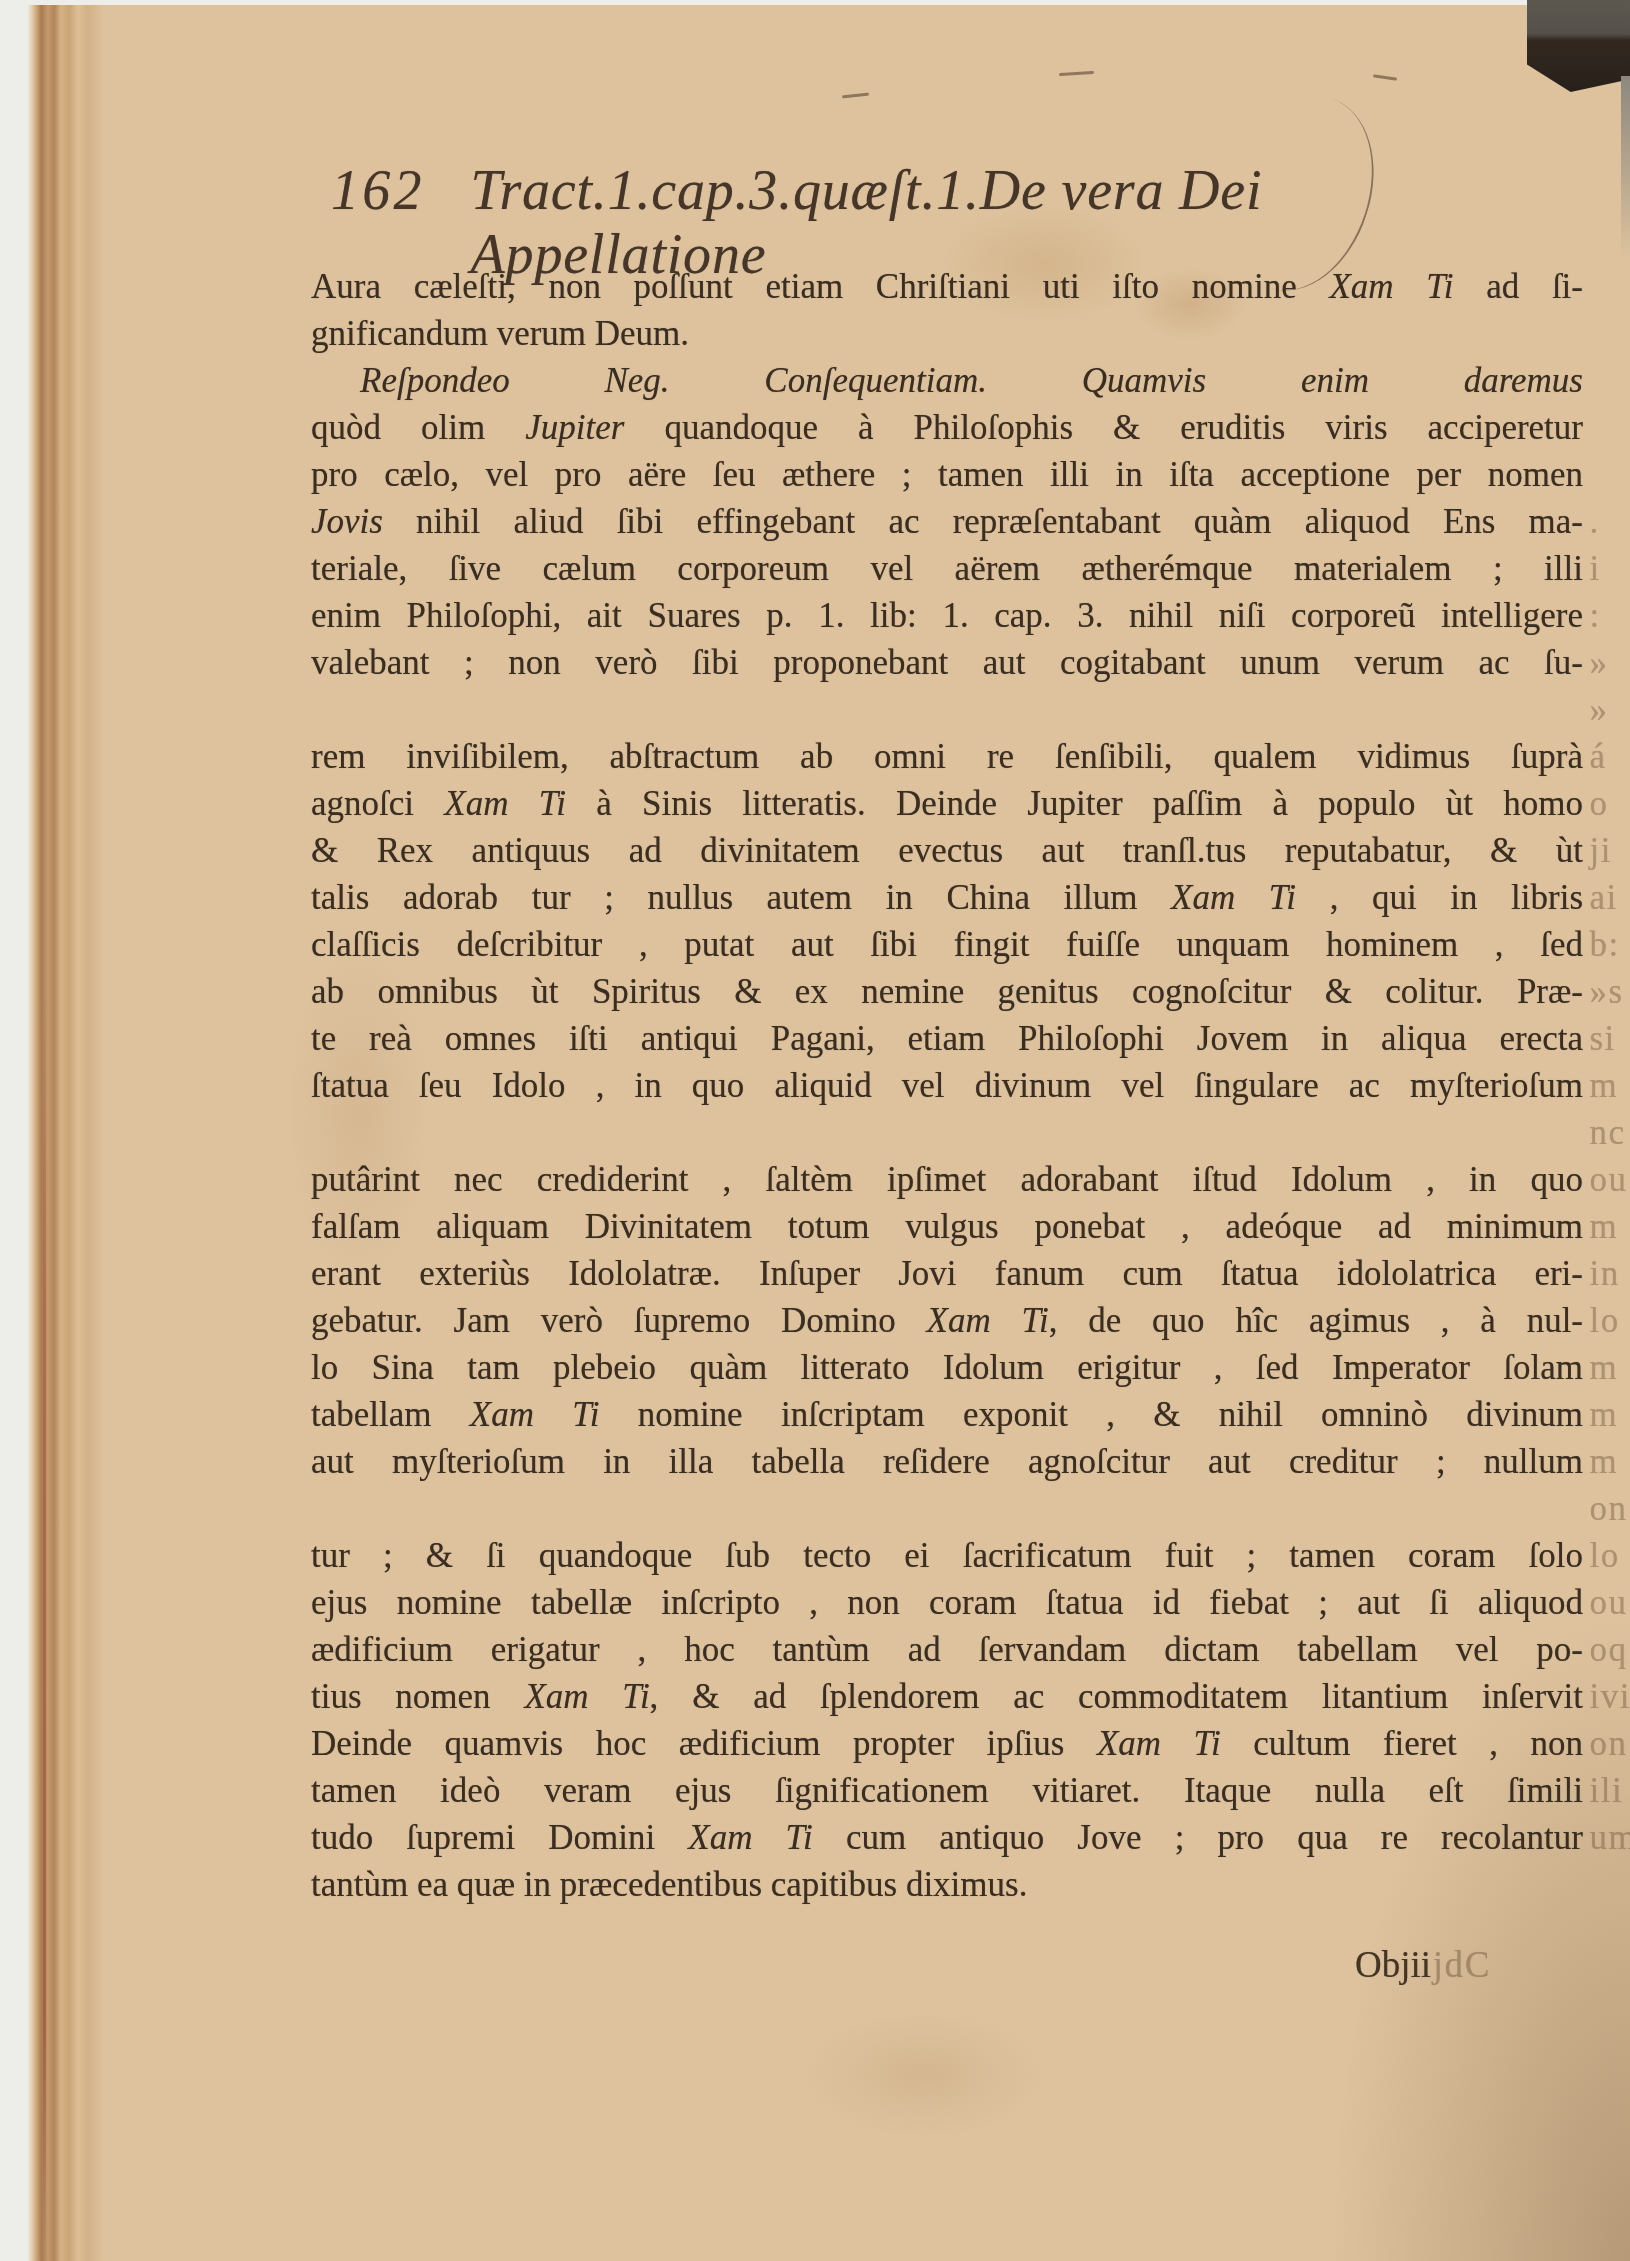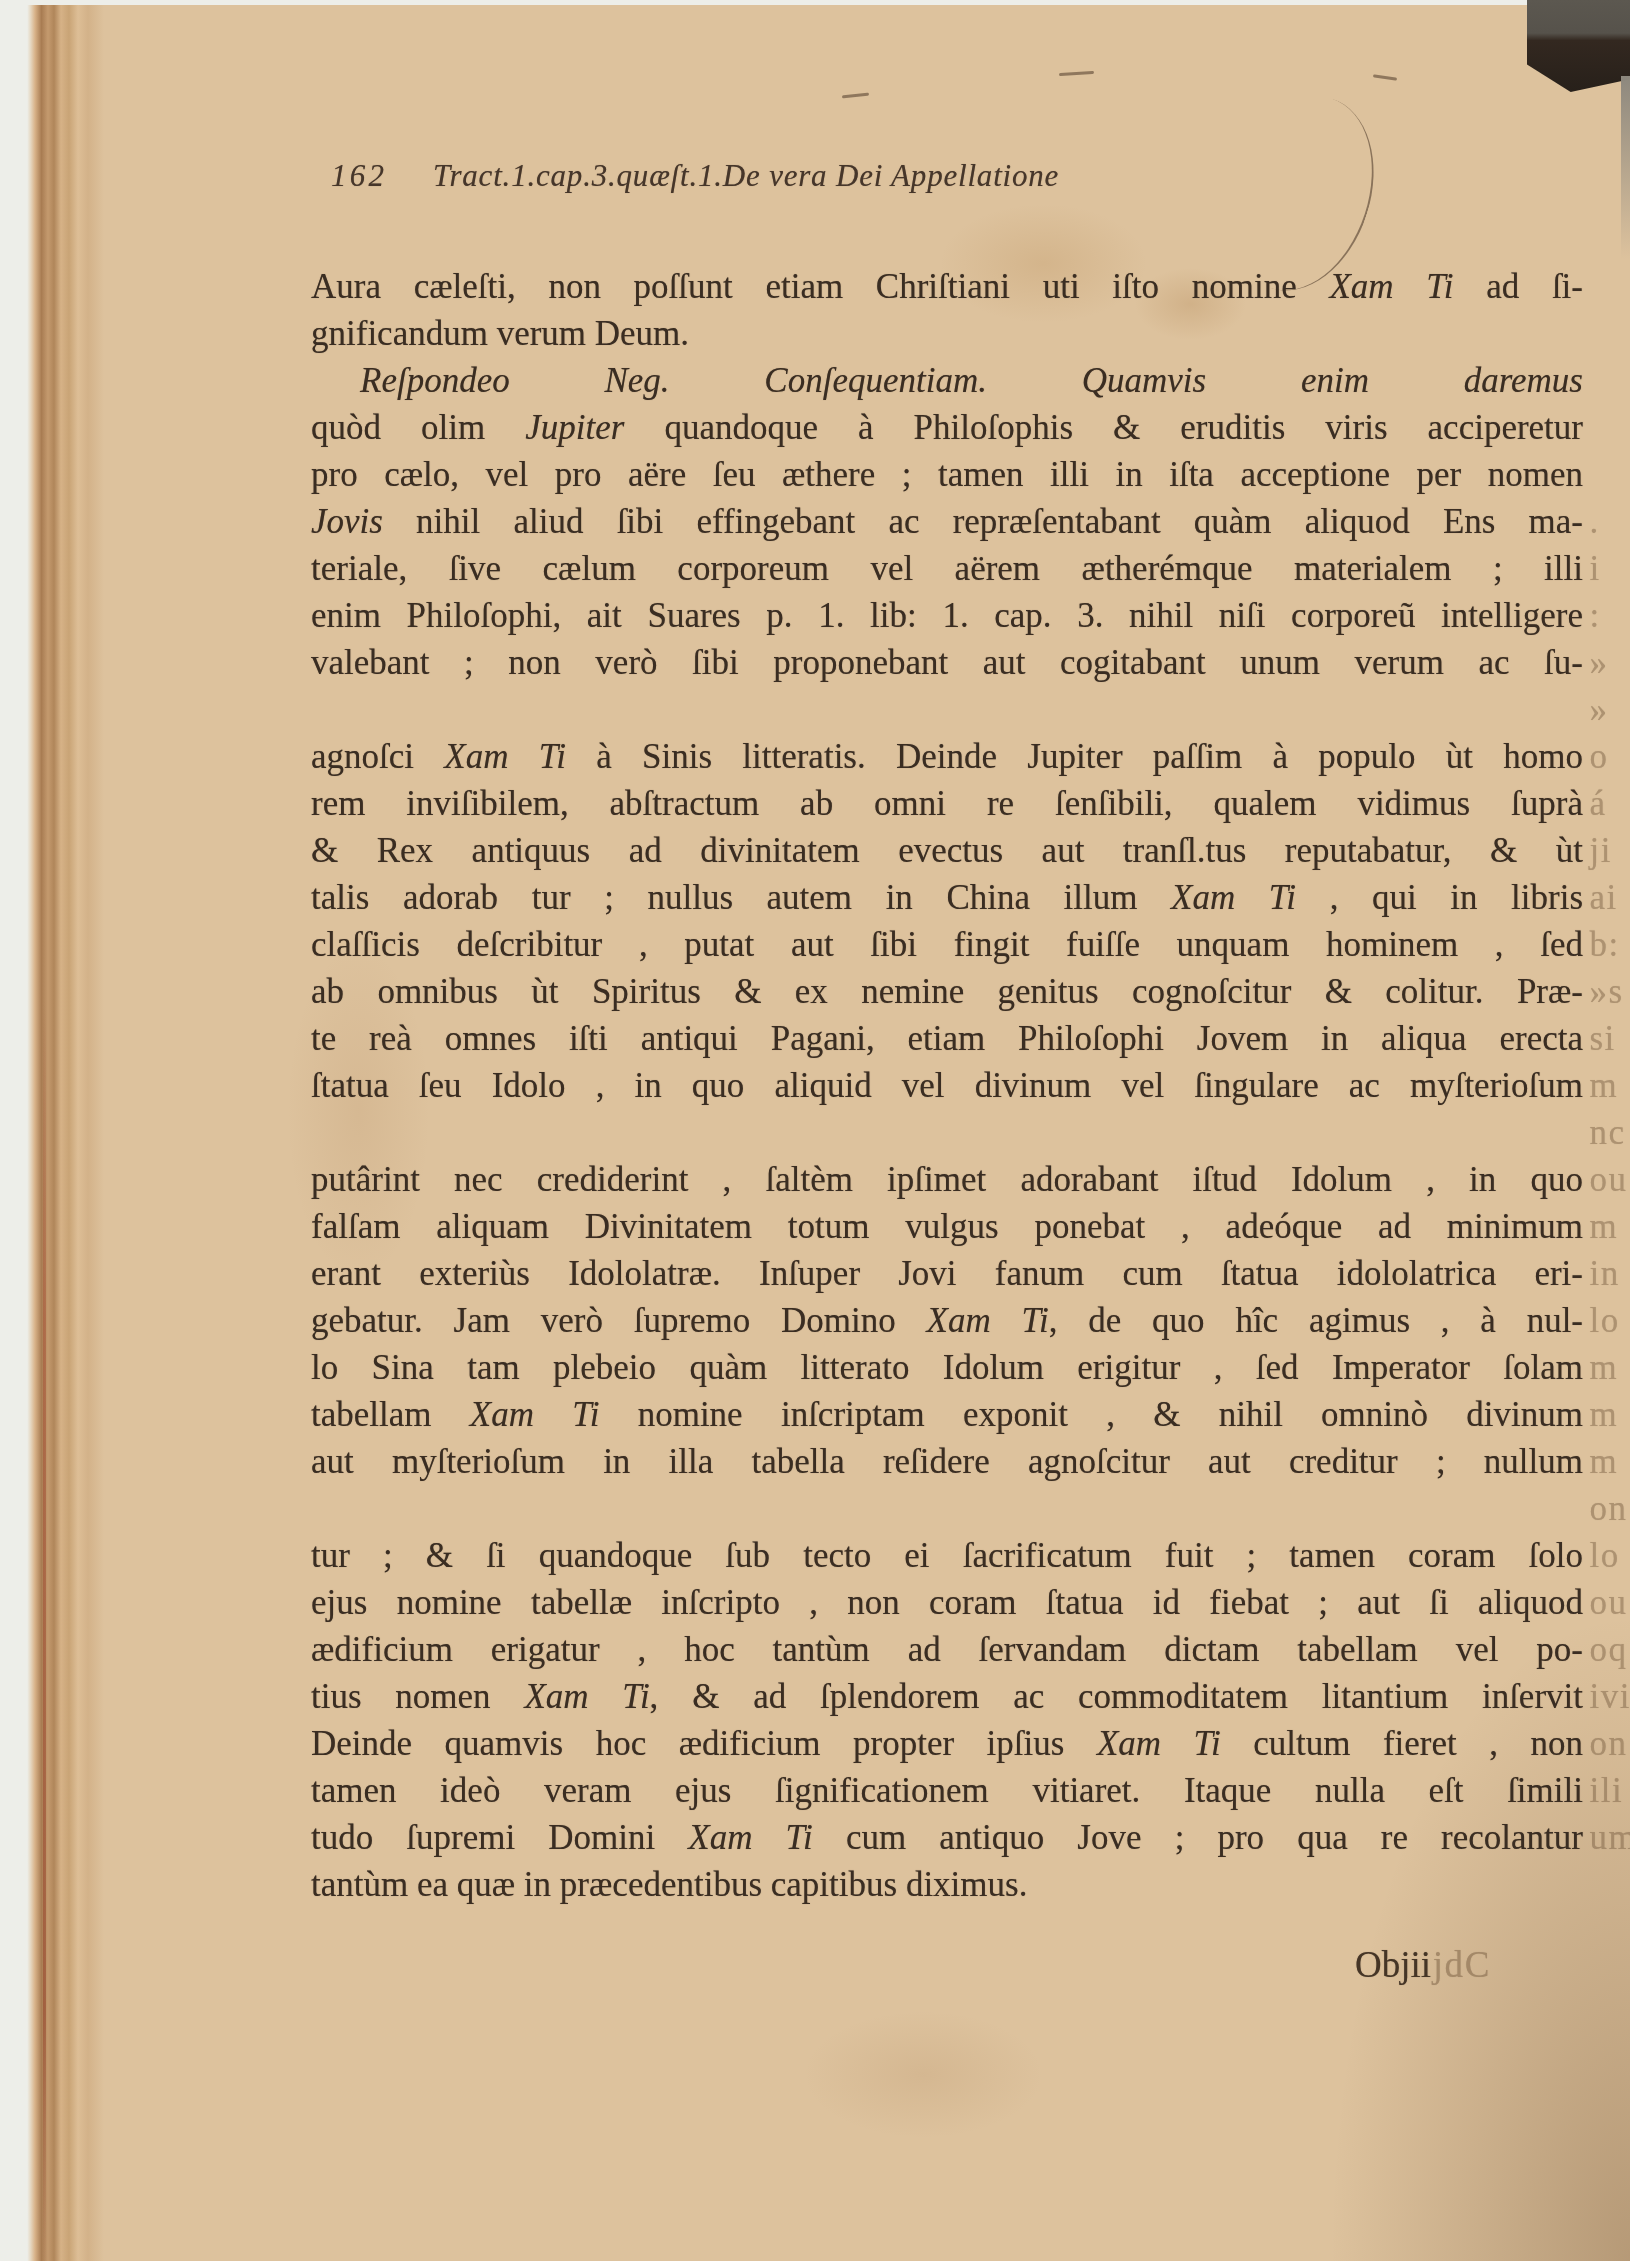--- a/index.html
+++ b/index.html
@@ -46,21 +46,21 @@
     transform:rotate(28deg);background:radial-gradient(closest-side,#2e1f11 40%,#4a3категор 0,#53402c 75%,rgba(83,64,44,0) 100%);}
   .dash{position:absolute;height:3.2px;background:rgba(78,58,40,.55);border-radius:1.6px;}
   .dash.d1{left:842px;top:94px;width:27px;transform:rotate(-6deg);}
   .dash.d2{left:1059px;top:72px;width:35px;transform:rotate(-4deg);}
   .dash.d3{left:1373px;top:76px;width:24px;transform:rotate(8deg);}
   .scratch{position:absolute;left:1233px;top:94px;width:135px;height:199px;border-radius:50%;
     border:0;border-right:2.4px solid rgba(68,50,34,.55);transform:rotate(18deg);}
 
   
   .header{position:absolute;left:331px;top:158px;width:1210px;display:flex;align-items:baseline;
-    font-style:italic;font-size:31px;color:#46362a;letter-spacing:0.8px;
+    font-style:italic;font-size:56px;color:#46362a;letter-spacing:0.8px;
     text-shadow:0 0 0.8px rgba(70,54,42,.55);}
   .header .pagenum{margin-right:46px;letter-spacing:3.2px;}
 
   .textblock{position:absolute;left:311px;top:263px;width:1272px;color:var(--color-ink,#3a2d22);
     font-size:35px;text-shadow:0 0 0.8px rgba(58,45,34,.5);}
   .line{position:relative;height:47px;line-height:47px;text-align:justify;text-align-last:justify;
     white-space:nowrap;overflow:visible;}
   .line.nj{text-align-last:left;}
   .seg.i{font-style:italic;}
   .bleed{position:absolute;left:100%;top:0;margin-left:6.4px;opacity:.42;color:#6d5236;letter-spacing:1.6px;}
@@ -101,22 +101,22 @@
       <div class="line"><span class="seg">Aura cæleſti, non poſſunt etiam Chriſtiani uti iſto nomine </span><span class="seg i">Xam Ti</span><span class="seg"> ad ſi-</span></div>
       <div class="line nj"><span class="seg">gnificandum verum Deum.</span></div>
       <div class="line" style="text-indent: 49px; font-style: italic;"><span class="seg">Reſpondeo Neg. Conſequentiam. Quamvis enim daremus</span></div>
       <div class="line"><span class="seg">quòd olim </span><span class="seg i">Jupiter</span><span class="seg"> quandoque à Philoſophis &amp; eruditis viris acciperetur</span></div>
       <div class="line"><span class="seg">pro cælo, vel pro aëre ſeu æthere ; tamen illi in iſta acceptione per nomen</span></div>
       <div class="line"><span class="seg i">Jovis</span><span class="seg"> nihil aliud ſibi effingebant ac repræſentabant quàm aliquod Ens ma-</span><span class="bleed">.</span></div>
       <div class="line"><span class="seg">teriale, ſive cælum corporeum vel aërem ætherémque materialem ; illi</span><span class="bleed">i</span></div>
       <div class="line"><span class="seg">enim Philoſophi, ait Suares p. 1. lib: 1. cap. 3. nihil niſi corporeũ intelligere</span><span class="bleed">:</span></div>
       <div class="line"><span class="seg">valebant ; non verò ſibi proponebant aut cogitabant unum verum ac ſu-</span><span class="bleed">»</span></div>
       <div class="line"><span class="bleed">»</span></div>
+      <div class="line"><span class="seg">rem inviſibilem, abſtractum ab omni re ſenſibili, qualem vidimus ſuprà</span><span class="bleed">á</span></div>
       <div class="line"><span class="seg">agnoſci </span><span class="seg i">Xam Ti</span><span class="seg"> à Sinis litteratis.  Deinde Jupiter paſſim à populo ùt homo</span><span class="bleed">o</span></div>
-      <div class="line"><span class="seg">rem inviſibilem, abſtractum ab omni re ſenſibili, qualem vidimus ſuprà</span><span class="bleed">á</span></div>
       <div class="line"><span class="seg">&amp; Rex antiquus ad divinitatem evectus aut tranſl.tus reputabatur, &amp; ùt</span><span class="bleed">ji</span></div>
       <div class="line"><span class="seg">talis adorab tur ; nullus autem in China illum </span><span class="seg i">Xam Ti</span><span class="seg"> , qui in libris</span><span class="bleed">ai</span></div>
       <div class="line"><span class="seg">claſſicis deſcribitur , putat aut ſibi fingit fuiſſe unquam hominem , ſed</span><span class="bleed">b:</span></div>
       <div class="line"><span class="seg">ab omnibus ùt Spiritus &amp; ex nemine genitus cognoſcitur &amp; colitur.  Præ-</span><span class="bleed">»s</span></div>
       <div class="line"><span class="seg">te reà omnes iſti antiqui Pagani, etiam Philoſophi Jovem in aliqua erecta</span><span class="bleed">si</span></div>
       <div class="line"><span class="seg">ſtatua ſeu Idolo , in quo aliquid vel divinum vel ſingulare ac myſterioſum</span><span class="bleed">m</span></div>
       <div class="line"><span class="bleed">nc</span></div>
       <div class="line"><span class="seg">putârint nec crediderint , ſaltèm ipſimet adorabant iſtud Idolum , in quo</span><span class="bleed">ou</span></div>
       <div class="line"><span class="seg">falſam aliquam Divinitatem totum vulgus ponebat , adeóque ad minimum</span><span class="bleed">m</span></div>
       <div class="line"><span class="seg">erant exteriùs Idololatræ.  Inſuper Jovi fanum cum ſtatua idololatrica eri-</span><span class="bleed">in</span></div>

